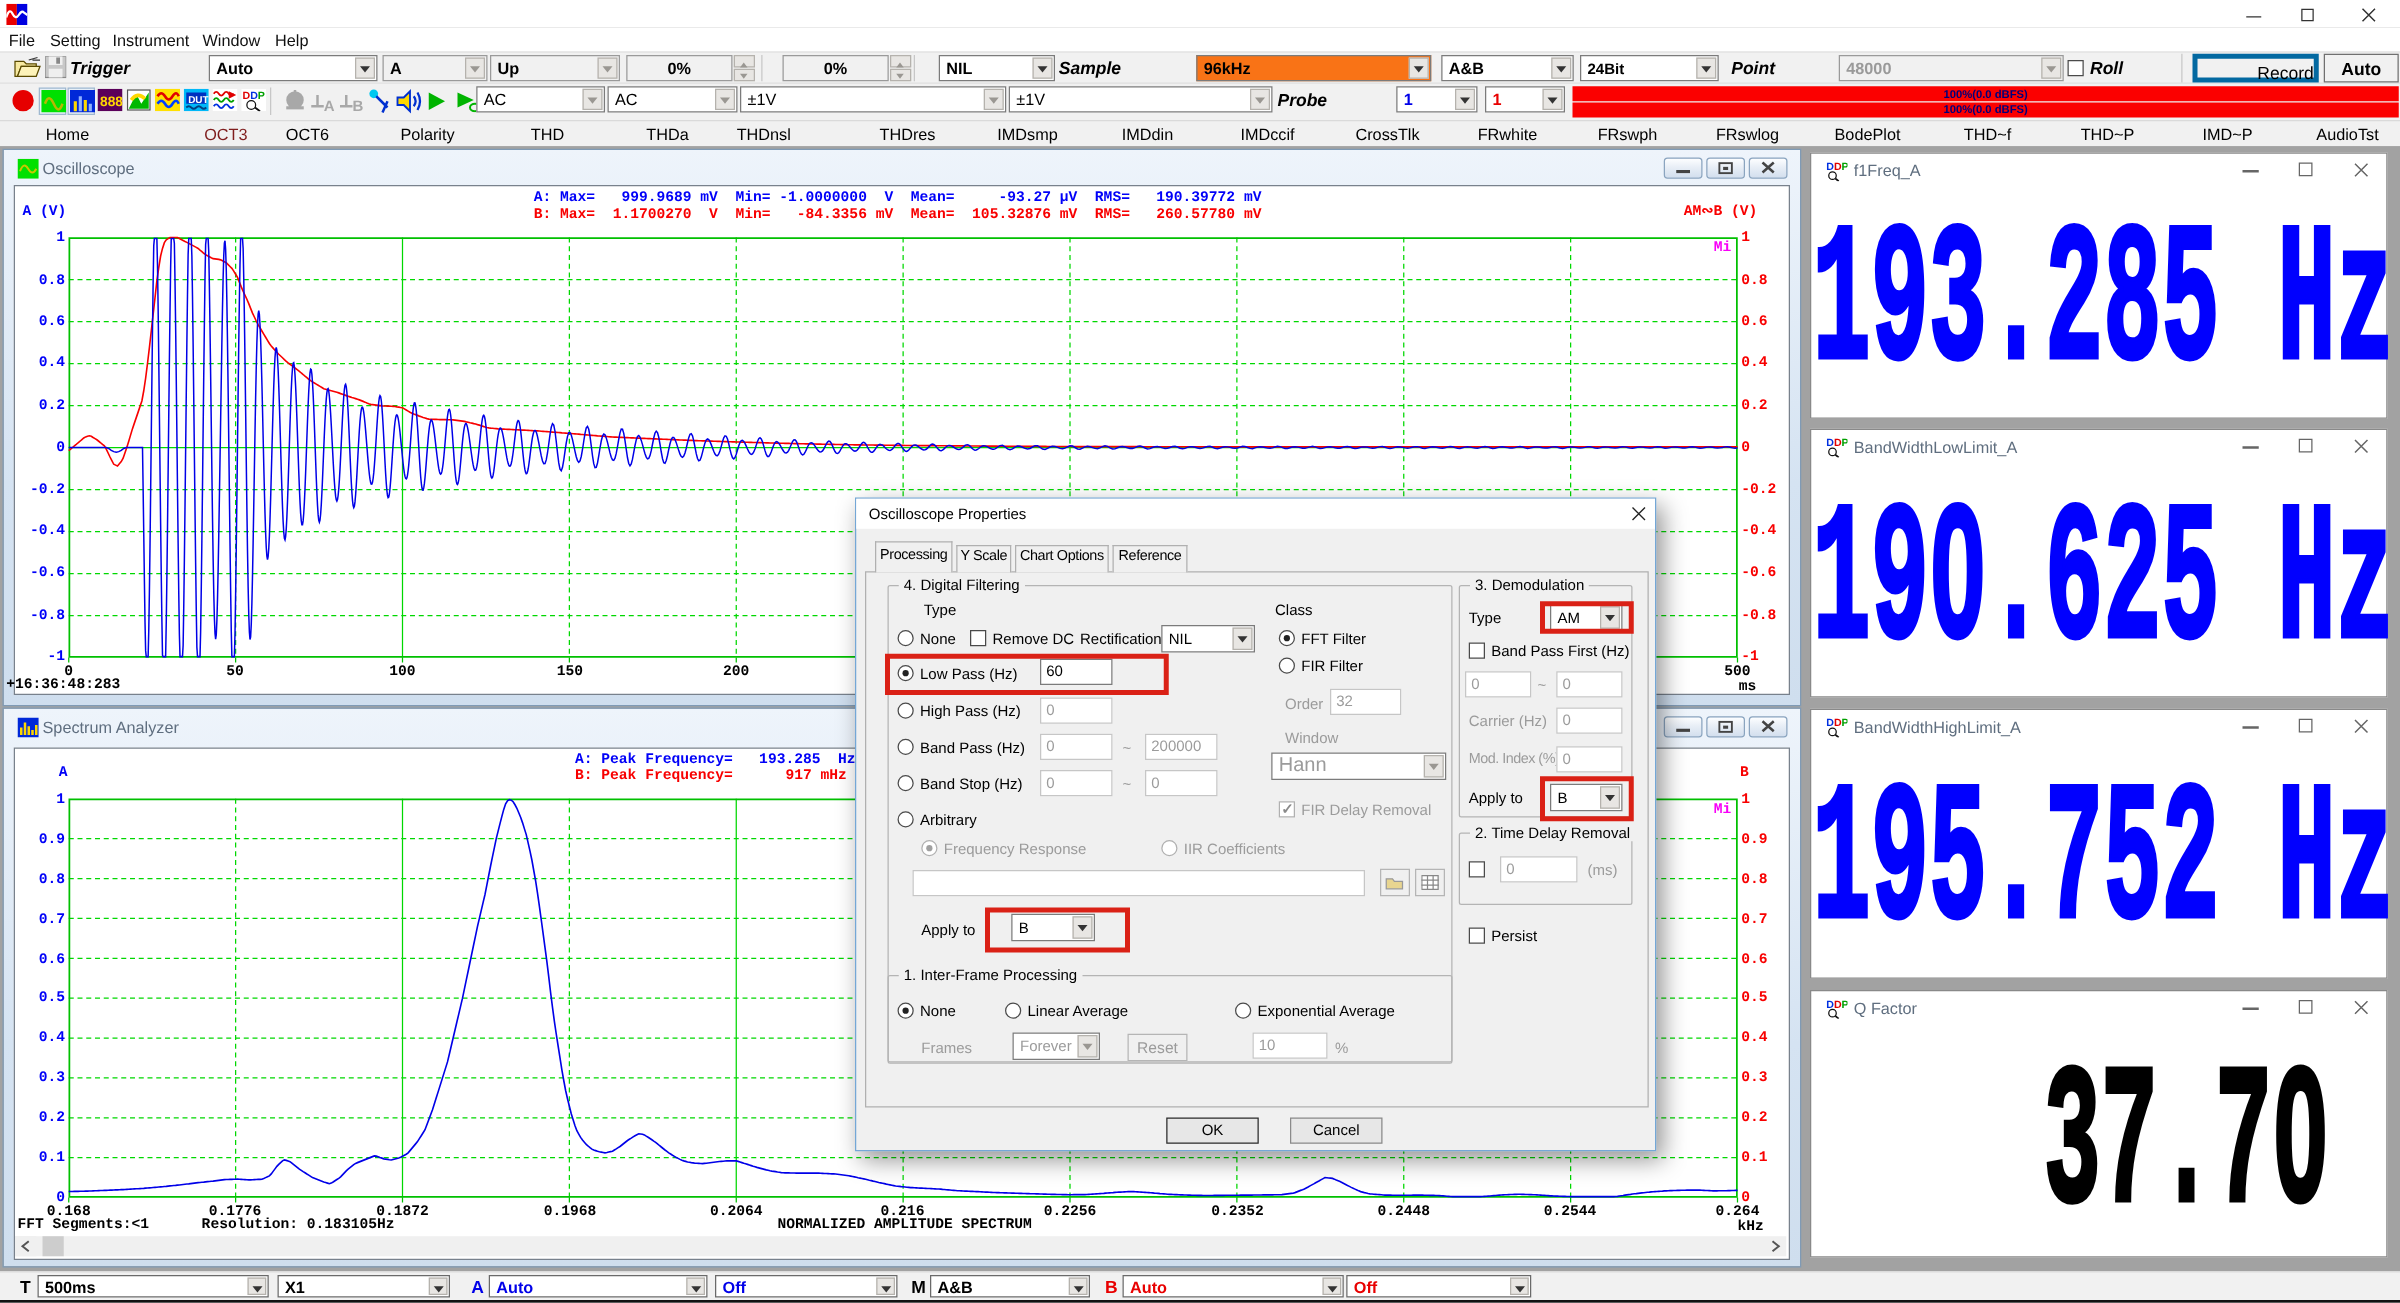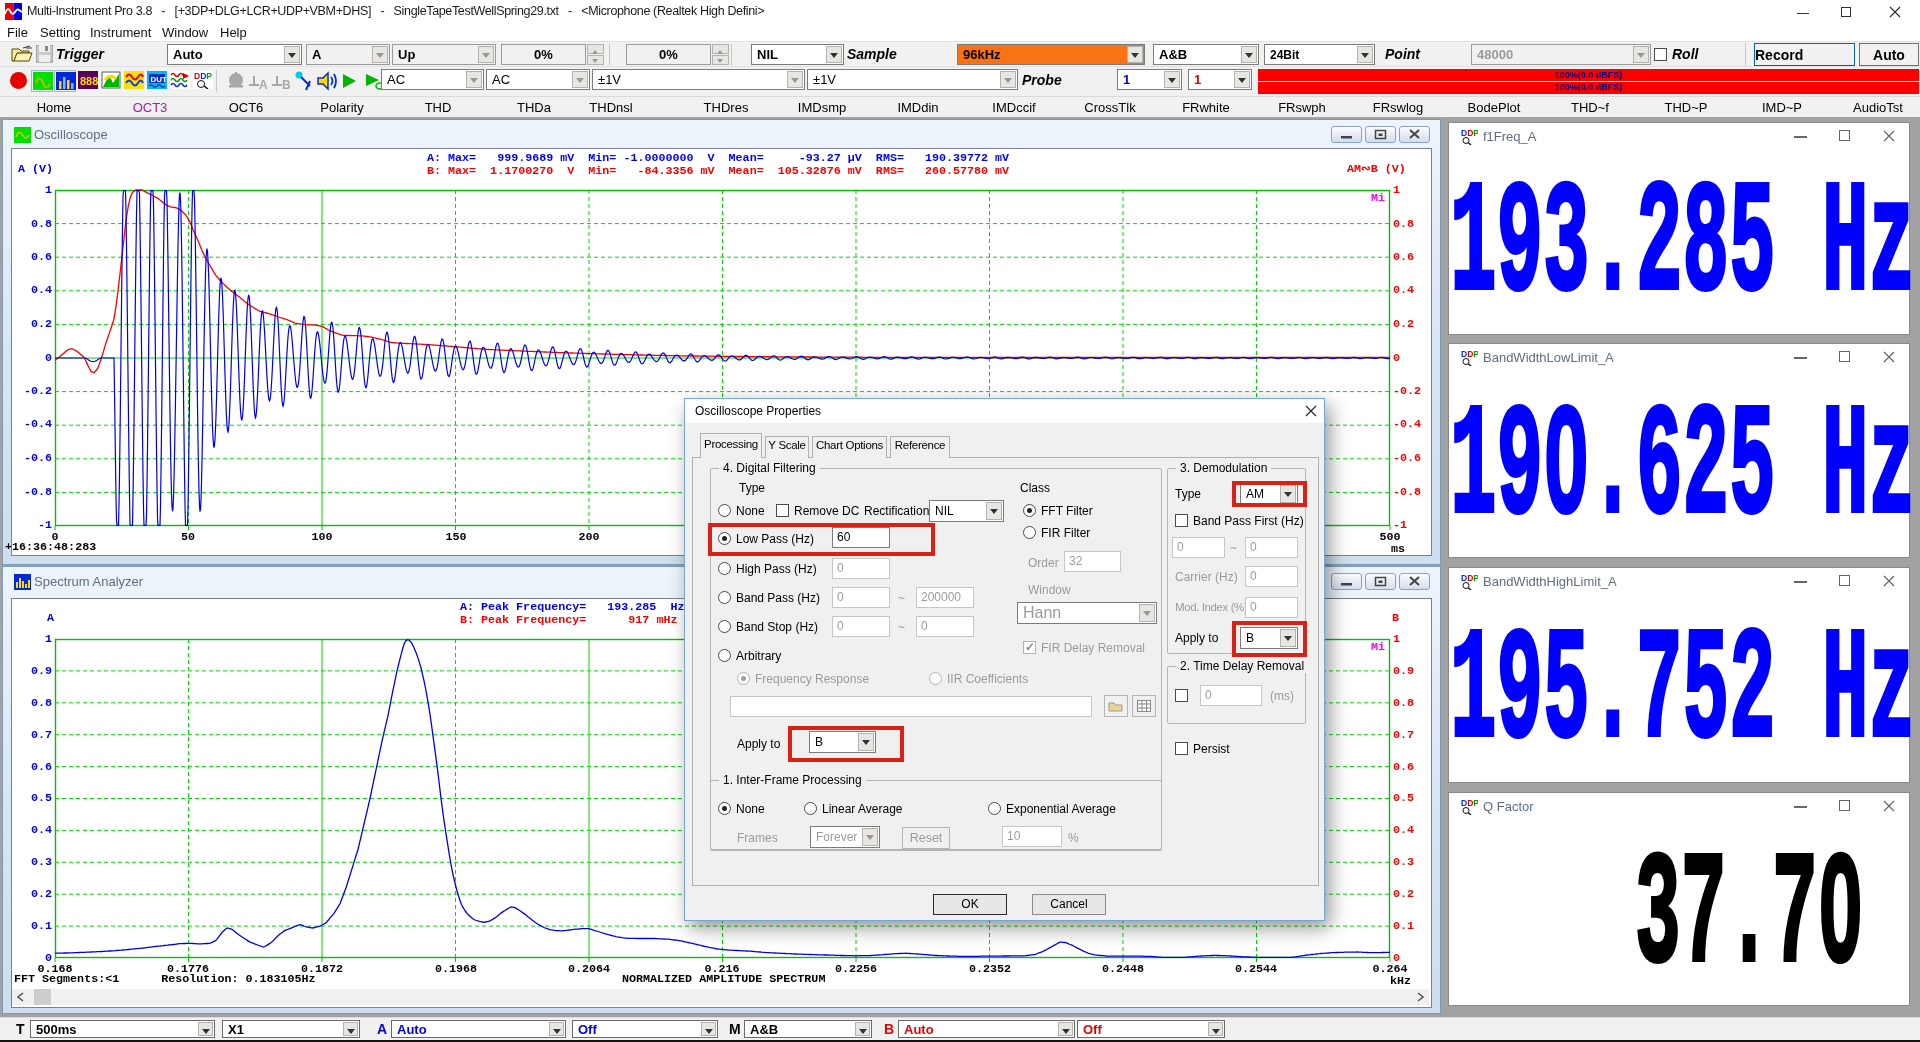--- a/index.html
+++ b/index.html
@@ -37,21 +37,20 @@
 .num{position:absolute;font-family:"Liberation Mono",monospace;font-weight:bold;transform-origin:left top;-webkit-text-stroke:2px currentColor;}
 </style></head>
 <body>
 
 <div class="abs" style="left:0;top:0;width:1920px;height:22px;background:#fff;">
 <svg class="abs" style="left:5px;top:3px" width="17" height="17" viewBox="0 0 17 17">
 <rect x="0" y="0" width="8.5" height="17" fill="#e80000"></rect>
       <rect x="8.5" y="0" width="8.5" height="17" fill="#0000e0"></rect>
 <path d="M0 11 Q2.5 3 5 8 T10 9 T14 7 L17 9" stroke="#fff" stroke-width="1.8" fill="none"></path>
     </svg>
-<div class="abs" style="left:27px;top:4px;font-size:12.5px;letter-spacing:-0.35px;color:#1a1a1a;">Multi-Instrument Pro 3.8&nbsp;&nbsp; - &nbsp;&nbsp;[+3DP+DLG+LCR+UDP+VBM+DHS]&nbsp;&nbsp; - &nbsp;&nbsp;SingleTapeTestWellSpring29.txt&nbsp;&nbsp; - &nbsp;&nbsp;&lt;Microphone (Realtek High Defini&gt;</div>
 <div class="abs" style="left:1797px;top:13px;width:12px;height:1px;background:#333;"></div>
 <div class="abs" style="left:1841px;top:7px;width:10px;height:10px;border:1px solid #333;"></div>
 <svg class="abs" style="left:1889px;top:6px" width="12" height="12">
       <path d="M1 1 L11 11 M11 1 L1 11" stroke="#333" stroke-width="1.2"></path>
     </svg>
 </div>
 
 <div class="abs" style="left:0;top:22px;width:1920px;height:20px;background:#fff;border-bottom:1px solid #e2e2e2;font-size:13px;color:#111;">
 <span class="abs" style="left:7px;top:3px;">File</span>
 <span class="abs" style="left:40px;top:3px;">Setting</span>
@@ -123,21 +122,21 @@
       <span class="arr"></span>
     </div>
 <span class="toollbl" style="left:1385px;top:4px;">Point</span>
 <div class="combo" style="left:1471px;top:2px;width:180px;height:21px;border-color:#9a9a9a;background:#f1f1f1;">
       <span class="tx " style="left:5px;font-weight:bold;font-size:13px;"><span style="color:#9a9a9a">48000</span></span>
       <span class="arr gray"></span>
     </div>
 <div class="check" style="left:1654px;top:6px;"></div>
 <span class="toollbl" style="left:1672px;top:4px;">Roll</span>
 <div class="abs" style="left:1745px;top:1px;width:1px;height:23px;background:#c7c7c7;"></div>
-<div class="abs" style="left:1754px;top:1px;width:101px;height:23px;background:#f1f1f1;border:1px solid #0369a1;text-align:left;font-weight:bold;font-size:14px;padding-top:3px;">Record</div>
+<div class="abs" style="left:1754px;top:1px;width:101px;height:23px;background:#f1f1f1;border:4px solid #0369a1;text-align:right;font-weight:normal;font-size:14px;padding-top:3px;">Record</div>
 <div class="abs" style="left:1859px;top:1px;width:60px;height:23px;background:#f1f1f1;border:1px solid #707070;text-align:center;font-weight:bold;font-size:14px;padding-top:3px;">Auto</div>
 </div>
 <div class="abs" style="left:0;top:67px;width:1920px;height:29px;background:#f1f1f1;">
 <div class="abs" style="left:10px;top:5px;width:17px;height:17px;border-radius:50%;background:#e60000;"></div>
 <div class="abs" style="left:31px;top:3px;width:22px;height:22px;border:1px solid #9fb8cf;background:#e8f0f8;">
       <svg class="abs" style="left:1px;top:1px" width="20" height="18" viewBox="0 0 20 18">
         <rect width="20" height="18" fill="#00e000"></rect>
         <path d="M3 11 Q6 2 10 11 T17 11" stroke="#b8b800" stroke-width="2" fill="none"></path>
       </svg>
     </div>
@@ -252,21 +251,21 @@
     </div>
 <div class="abs" style="left:1258px;top:2px;width:661px;height:11.5px;background:#fb0000;">
 <div class="abs" style="left:0;right:0;top:1px;text-align:center;font-size:9px;font-weight:bold;color:#00007a;">100%(0.0 dBFS)</div>
     </div>
 <div class="abs" style="left:1258px;top:15px;width:661px;height:11.5px;background:#fb0000;">
 <div class="abs" style="left:0;right:0;top:0px;text-align:center;font-size:9px;font-weight:bold;color:#00007a;">100%(0.0 dBFS)</div>
     </div>
 </div>
 <div class="abs" style="left:0;top:96px;width:1920px;height:21px;background:#f1f1f1;border-top:1px solid #dadada;">
 <div class="abs" style="left:6px;top:3px;width:96px;text-align:center;font-size:13px;color:#000;">Home</div>
-<div class="abs" style="left:102px;top:3px;width:96px;text-align:center;font-size:13px;color:#a21caf;">OCT3</div>
+<div class="abs" style="left:102px;top:3px;width:96px;text-align:right;font-size:13px;color:#7f1d1d;">OCT3</div>
 <div class="abs" style="left:198px;top:3px;width:96px;text-align:center;font-size:13px;color:#000;">OCT6</div>
 <div class="abs" style="left:294px;top:3px;width:96px;text-align:center;font-size:13px;color:#000;">Polarity</div>
 <div class="abs" style="left:390px;top:3px;width:96px;text-align:center;font-size:13px;color:#000;">THD</div>
 <div class="abs" style="left:486px;top:3px;width:96px;text-align:center;font-size:13px;color:#000;">THDa</div>
 <div class="abs" style="left:563px;top:3px;width:96px;text-align:center;font-size:13px;color:#000;">THDnsl</div>
 <div class="abs" style="left:678px;top:3px;width:96px;text-align:center;font-size:13px;color:#000;">THDres</div>
 <div class="abs" style="left:774px;top:3px;width:96px;text-align:center;font-size:13px;color:#000;">IMDsmp</div>
 <div class="abs" style="left:870px;top:3px;width:96px;text-align:center;font-size:13px;color:#000;">IMDdin</div>
 <div class="abs" style="left:966px;top:3px;width:96px;text-align:center;font-size:13px;color:#000;">IMDccif</div>
 <div class="abs" style="left:1062px;top:3px;width:96px;text-align:center;font-size:13px;color:#000;">CrossTlk</div>

